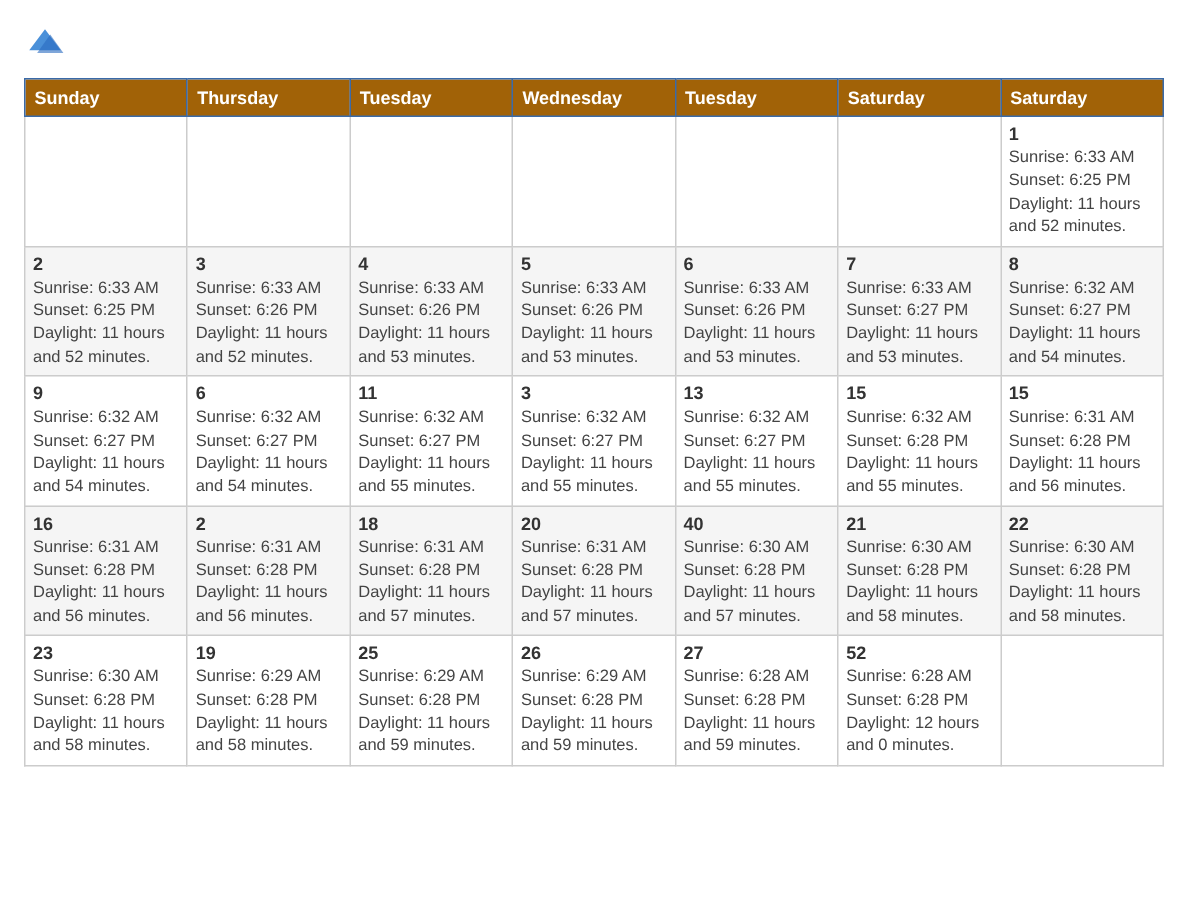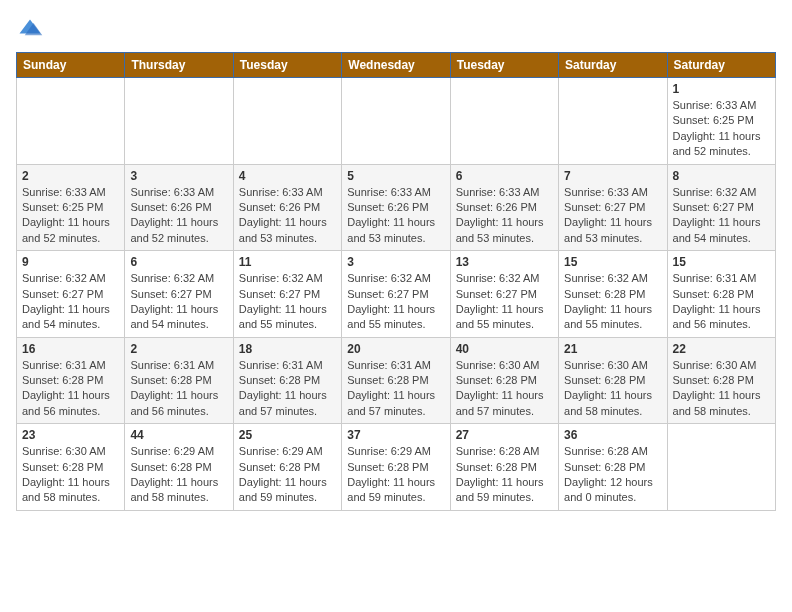--- a/index.html
+++ b/index.html
@@ -296,49 +296,49 @@
       </tr>
       <tr>
         <td>
           <span class="day-num">23</span>
           <div class="day-info" style="white-space: pre-line;">Sunrise: 6:30 AM
 Sunset: 6:28 PM
 Daylight: 11 hours
 and 58 minutes.</div>
         </td>
         <td>
-          <span class="day-num">44</span>
+          <span class="day-num">19</span>
           <div class="day-info" style="white-space: pre-line;">Sunrise: 6:29 AM
 Sunset: 6:28 PM
 Daylight: 11 hours
 and 58 minutes.</div>
         </td>
         <td>
           <span class="day-num">25</span>
           <div class="day-info" style="white-space: pre-line;">Sunrise: 6:29 AM
 Sunset: 6:28 PM
 Daylight: 11 hours
 and 59 minutes.</div>
         </td>
         <td>
-          <span class="day-num">37</span>
+          <span class="day-num">26</span>
           <div class="day-info" style="white-space: pre-line;">Sunrise: 6:29 AM
 Sunset: 6:28 PM
 Daylight: 11 hours
 and 59 minutes.</div>
         </td>
         <td>
           <span class="day-num">27</span>
           <div class="day-info" style="white-space: pre-line;">Sunrise: 6:28 AM
 Sunset: 6:28 PM
 Daylight: 11 hours
 and 59 minutes.</div>
         </td>
         <td>
-          <span class="day-num">36</span>
+          <span class="day-num">52</span>
           <div class="day-info" style="white-space: pre-line;">Sunrise: 6:28 AM
 Sunset: 6:28 PM
 Daylight: 12 hours
 and 0 minutes.</div>
         </td>
         <td class="empty-cell"></td>
       </tr>
     </tbody>
 </table>
 

